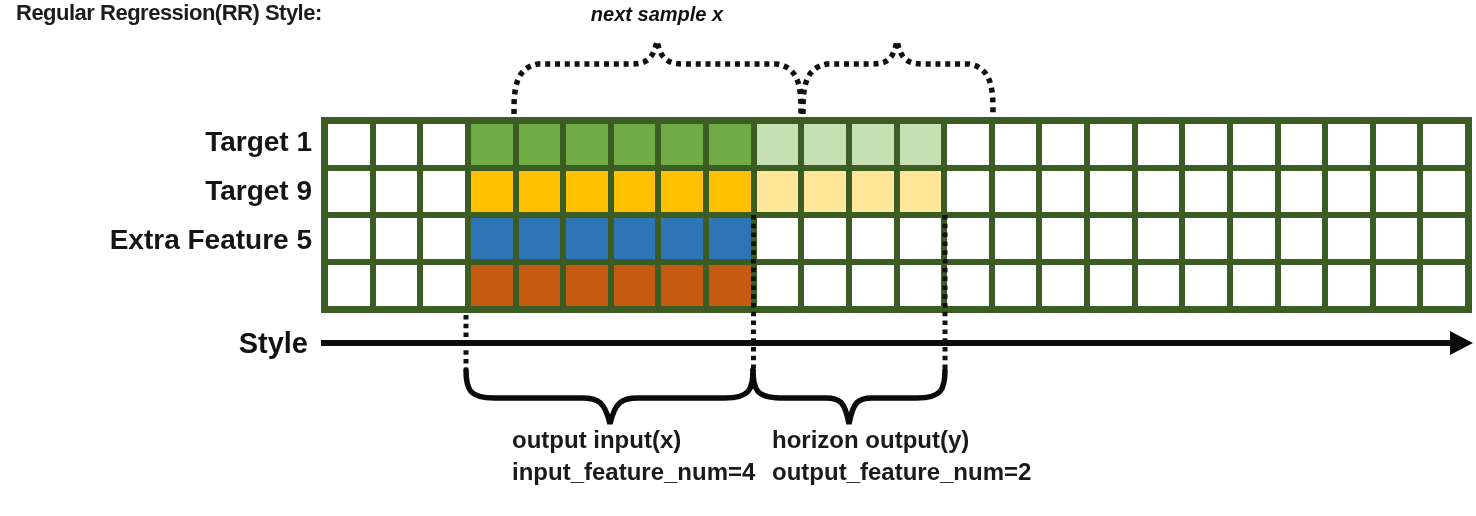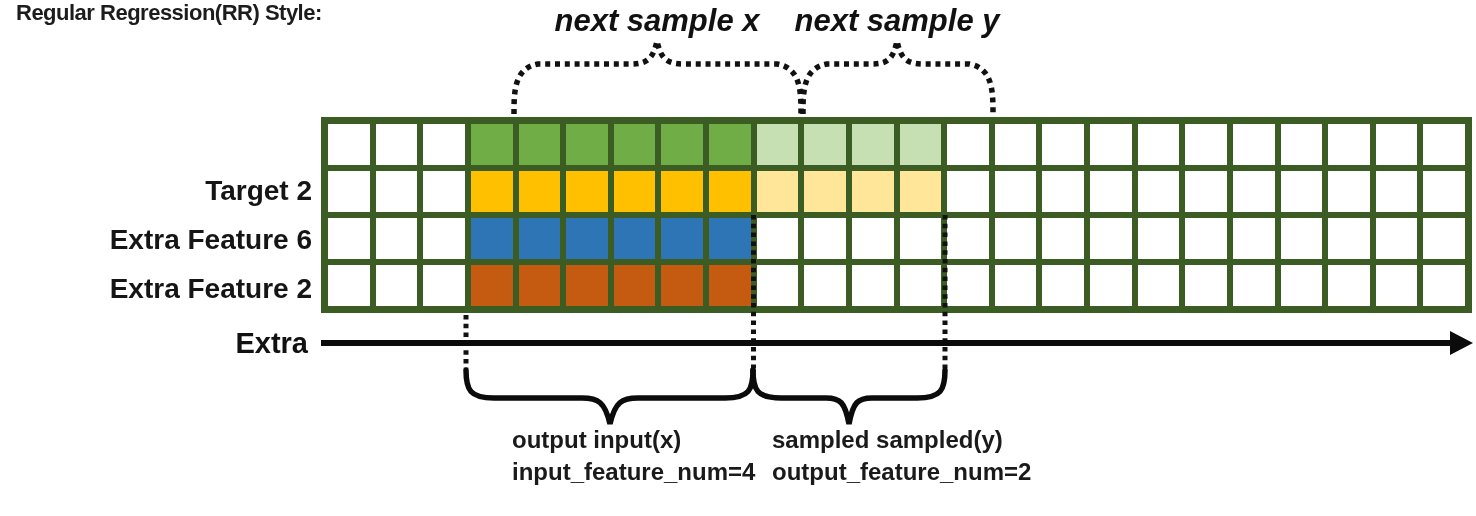--- a/index.html
+++ b/index.html
@@ -23,21 +23,21 @@
     font-weight: 700;
     color: #1c1c1c;
     letter-spacing: -0.5px;
     white-space: nowrap;
   }
   .brace-label {
     position: absolute;
     top: 3px;
     width: 260px;
     text-align: center;
-    font-size: 31px;
+    font-size: 20px;
     font-style: italic;
     font-weight: 600;
     color: #111111;
     white-space: nowrap;
   }
   #label-next-x { left: 527px; }
   #label-next-y { left: 767px; }
 
   .row-label {
     position: absolute;
@@ -99,25 +99,24 @@
   #note-output { left: 772px; }
 </style>
 </head>
 <body>
 
 <div class="canvas">
 
   <div class="title">Regular Regression(RR) Style:</div>
 
   <div class="brace-label" id="label-next-x">next sample x</div>
-  <div class="brace-label" id="label-next-y">next sample y</div>
-
-  <div class="row-label" style="top:166px">Target 2</div>
-  <div class="row-label" style="top:215px">Extra Feature 6</div>
-  <div class="row-label" style="top:264px">Extra Feature 2</div>
+
+  <div class="row-label" style="top:117px">Target 1</div>
+  <div class="row-label" style="top:166px">Target 9</div>
+  <div class="row-label" style="top:215px">Extra Feature 5</div>
 
   <div class="sample-grid" id="sample-grid" style="background: rgb(59, 92, 35);">
       <div class="cell" style="background: rgb(255, 255, 255);"></div>
       <div class="cell" style="background: rgb(255, 255, 255);"></div>
       <div class="cell" style="background: rgb(255, 255, 255);"></div>
       <div class="cell" style="background: rgb(112, 173, 71);"></div>
       <div class="cell" style="background: rgb(112, 173, 71);"></div>
       <div class="cell" style="background: rgb(112, 173, 71);"></div>
       <div class="cell" style="background: rgb(112, 173, 71);"></div>
       <div class="cell" style="background: rgb(112, 173, 71);"></div>
@@ -204,28 +203,28 @@
       <div class="cell" style="background: rgb(255, 255, 255);"></div>
       <div class="cell" style="background: rgb(255, 255, 255);"></div>
       <div class="cell" style="background: rgb(255, 255, 255);"></div>
       <div class="cell" style="background: rgb(255, 255, 255);"></div>
       <div class="cell" style="background: rgb(255, 255, 255);"></div>
       <div class="cell" style="background: rgb(255, 255, 255);"></div>
       <div class="cell" style="background: rgb(255, 255, 255);"></div>
       <div class="cell" style="background: rgb(255, 255, 255);"></div>
     </div>
 
-  <div class="time-label">Extra</div>
+  <div class="time-label">Style</div>
 
   <div class="note-block" id="note-input">
     <div>output input(x)</div>
     <div>input_feature_num=4</div>
   </div>
   <div class="note-block" id="note-output">
-    <div>sampled sampled(y)</div>
+    <div>horizon output(y)</div>
     <div>output_feature_num=2</div>
   </div>
 
   <svg class="overlay" width="1476" height="516" viewBox="0 0 1476 516">
 
     <path d="M 514 114 C 514 92 514 68 538 64 L 630 64 C 646 64 653 60 657 41 C 661 60 668 64 684 64 L 777 64 C 801 68 801 92 801 114" fill="none" stroke="#111111" stroke-width="5.5" stroke-dasharray="5 4.8"></path>
 
     <path d="M 803 114 C 803 92 803 68 827 64 L 871 64 C 887 64 893 60 897 41 C 901 60 908 64 924 64 L 969 64 C 993 68 993 92 993 114" fill="none" stroke="#111111" stroke-width="5.5" stroke-dasharray="5 4.8"></path>
 
     <path d="M 753.5 215 L 753.5 368" fill="none" stroke="#111111" stroke-width="5" stroke-dasharray="4.5 4.3"></path>

